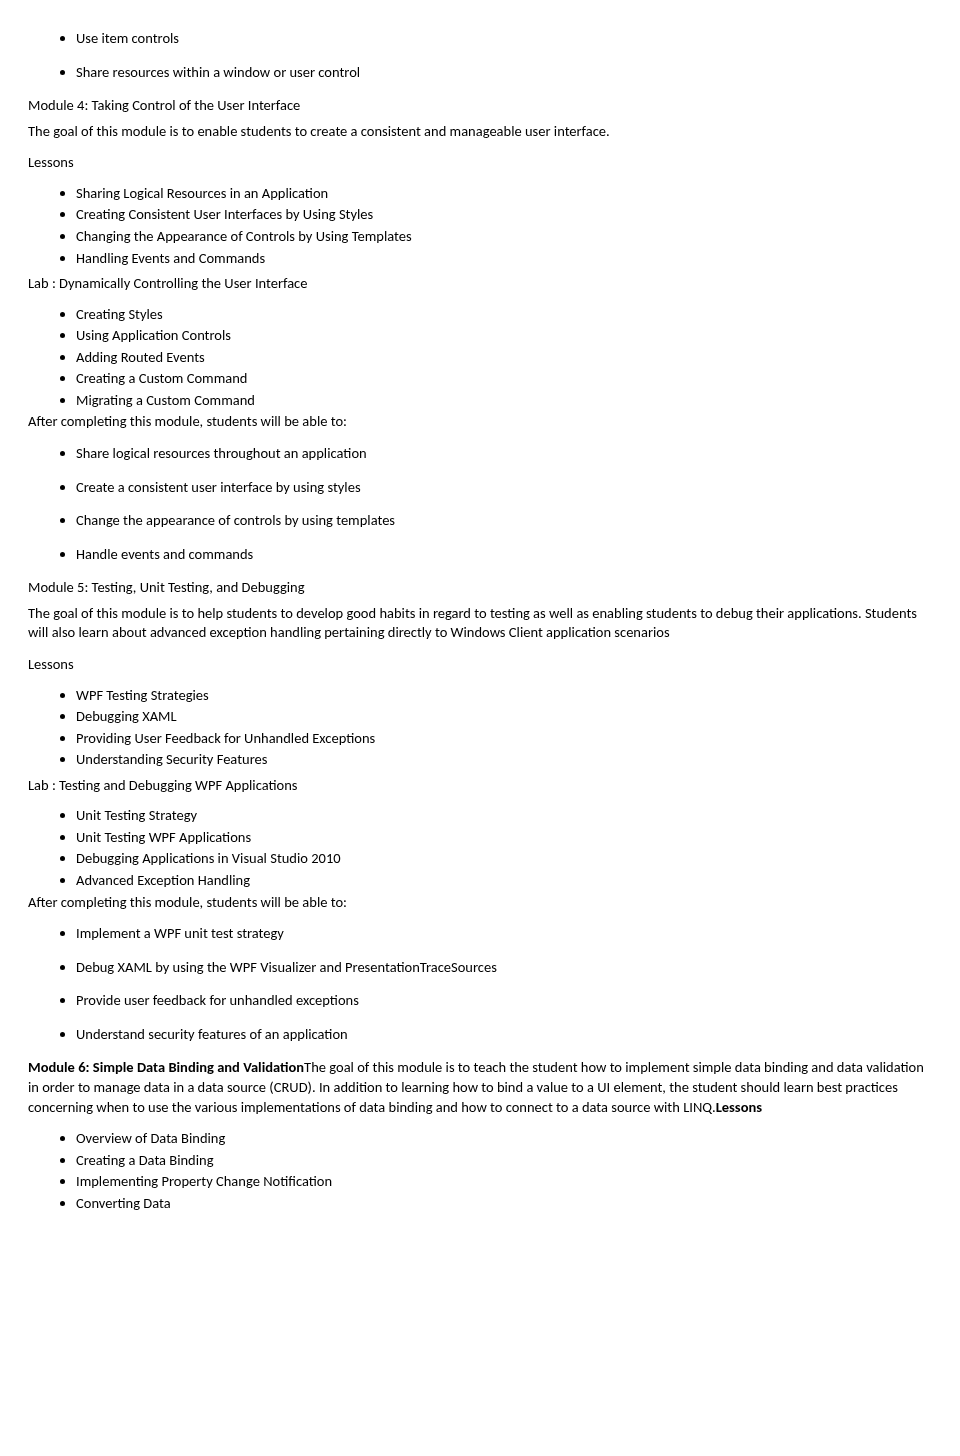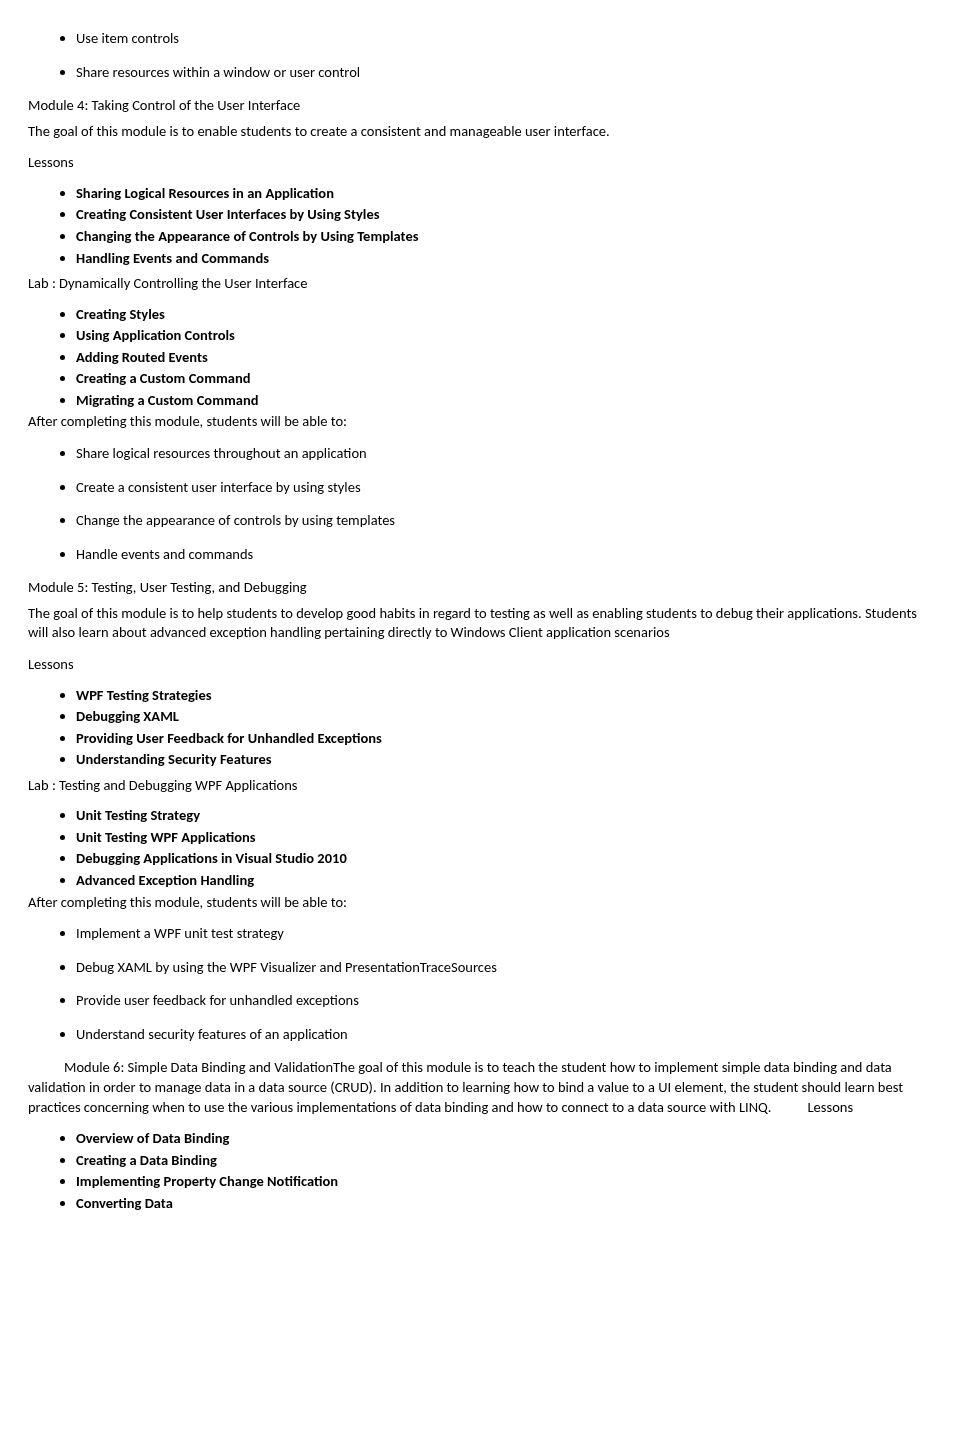--- a/index.html
+++ b/index.html
@@ -5,35 +5,34 @@
     body {
       font-family: Calibri, "Segoe UI", Arial, sans-serif;
       font-size: 14.5px;
       color: #000;
       margin: 0;
       padding: 18px 28px 28px 28px;
       line-height: 1.35;
       width: 960px;
       box-sizing: border-box;
     }
-    .bold { font-weight: normal; margin-left: 36px; }
+    .bold { font-weight: bold; }
     ul.bullets {
       list-style-type: disc;
       margin: 11px 0 14px 0;
       padding-left: 48px;
     }
     ul.bullets li {
       margin: 2px 0;
     }
     ul.spaced li {
       margin-bottom: 14px;
     }
     ul.tight {
       margin-bottom: 0;
-      font-weight: bold;
     }
     .para {
       margin: 6px 0 12px 0;
     }
     .heading {
       font-weight: normal;
       margin: 6px 0;
     }
     .flow { display: inline; }
   </style>
@@ -66,21 +65,21 @@
 </ul>
 <div class="para" style="margin-top:0;">After completing this module, students will be able to:</div>
 
 <ul class="bullets spaced">
   <li>Share logical resources throughout an application</li>
   <li>Create a consistent user interface by using styles</li>
   <li>Change the appearance of controls by using templates</li>
   <li>Handle events and commands</li>
 </ul>
 
-<div class="heading">Module 5: Testing, User Testing, and Debugging</div>
+<div class="heading">Module 5: Testing, Unit Testing, and Debugging</div>
 <div class="para">The goal of this module is to help students to develop good habits in regard to testing as well as enabling students to debug their applications. Students will also learn about advanced exception handling pertaining directly to Windows Client application scenarios</div>
 
 <div class="heading">Lessons</div>
 <ul class="bullets tight">
   <li>WPF Testing Strategies</li>
   <li>Debugging XAML</li>
   <li>Providing User Feedback for Unhandled Exceptions</li>
   <li>Understanding Security Features</li>
 </ul>
 

